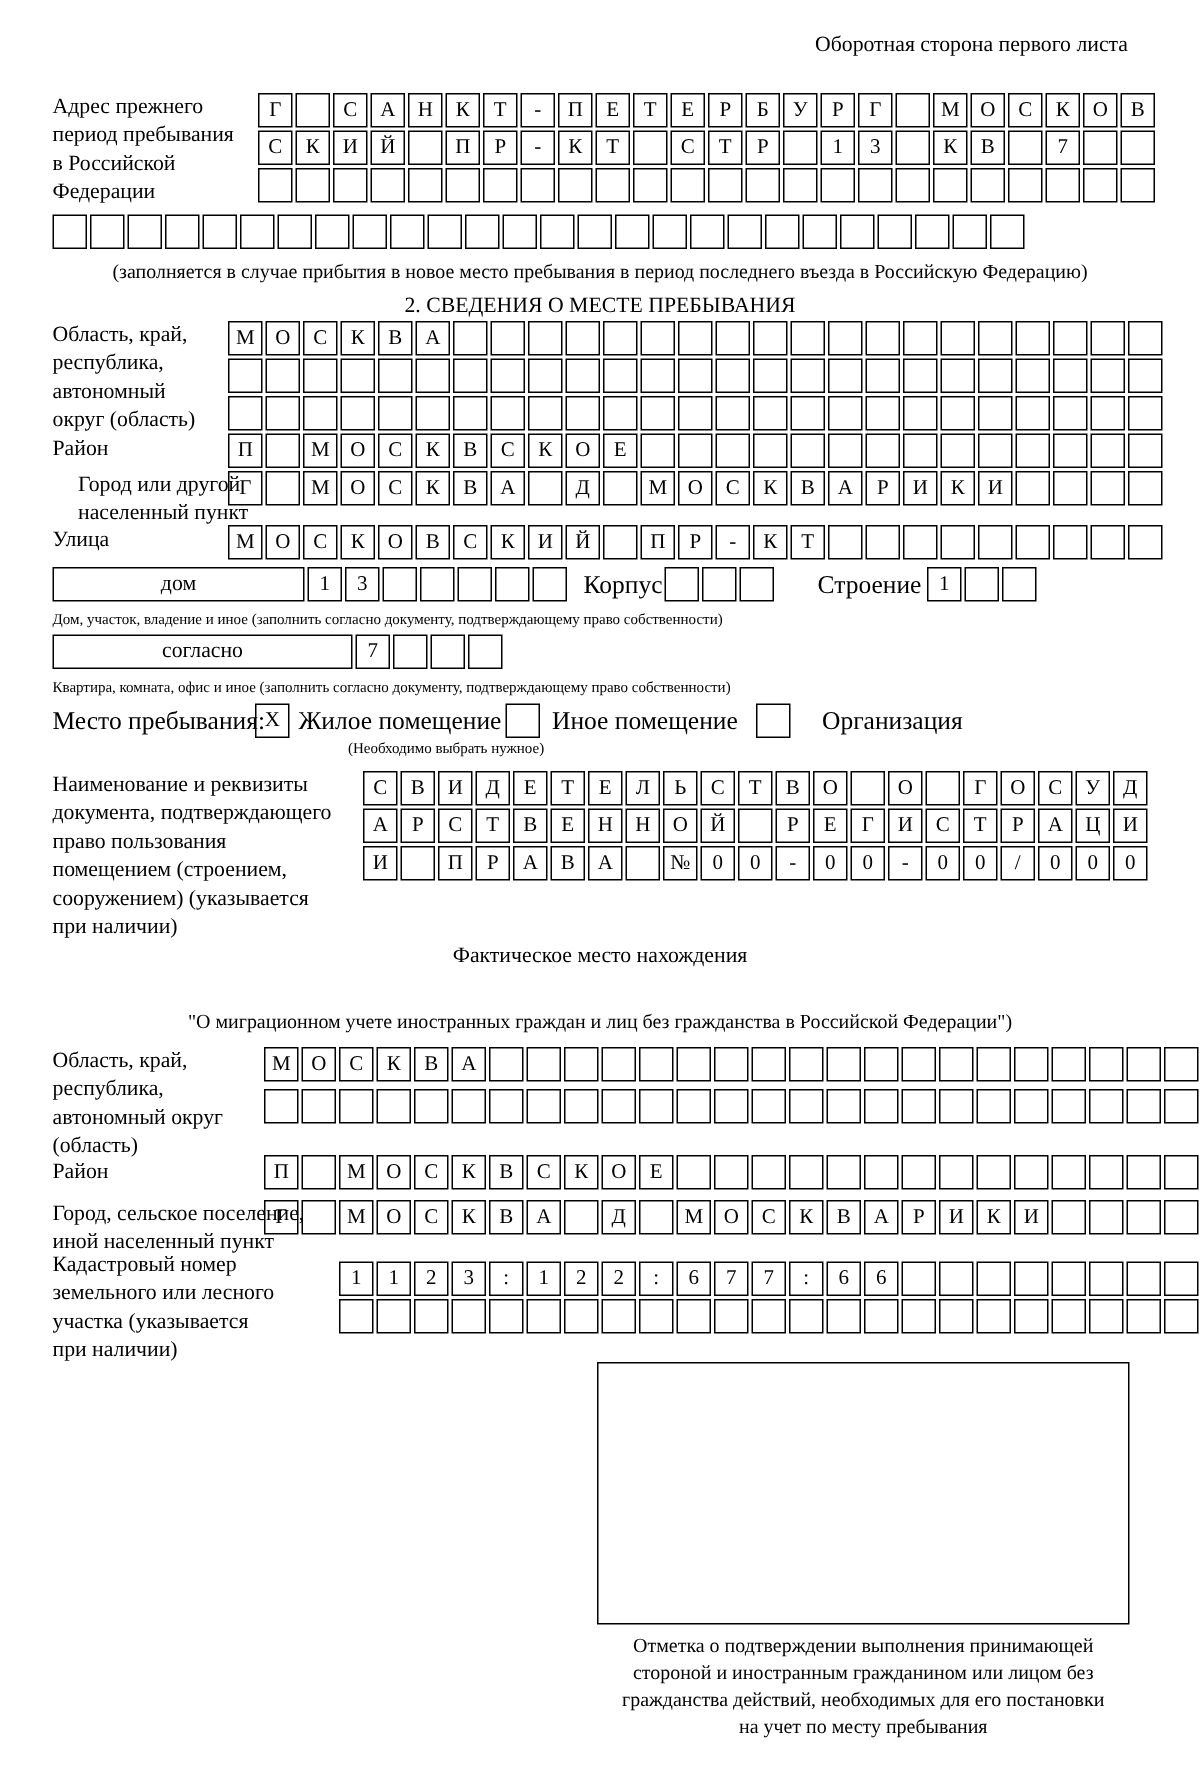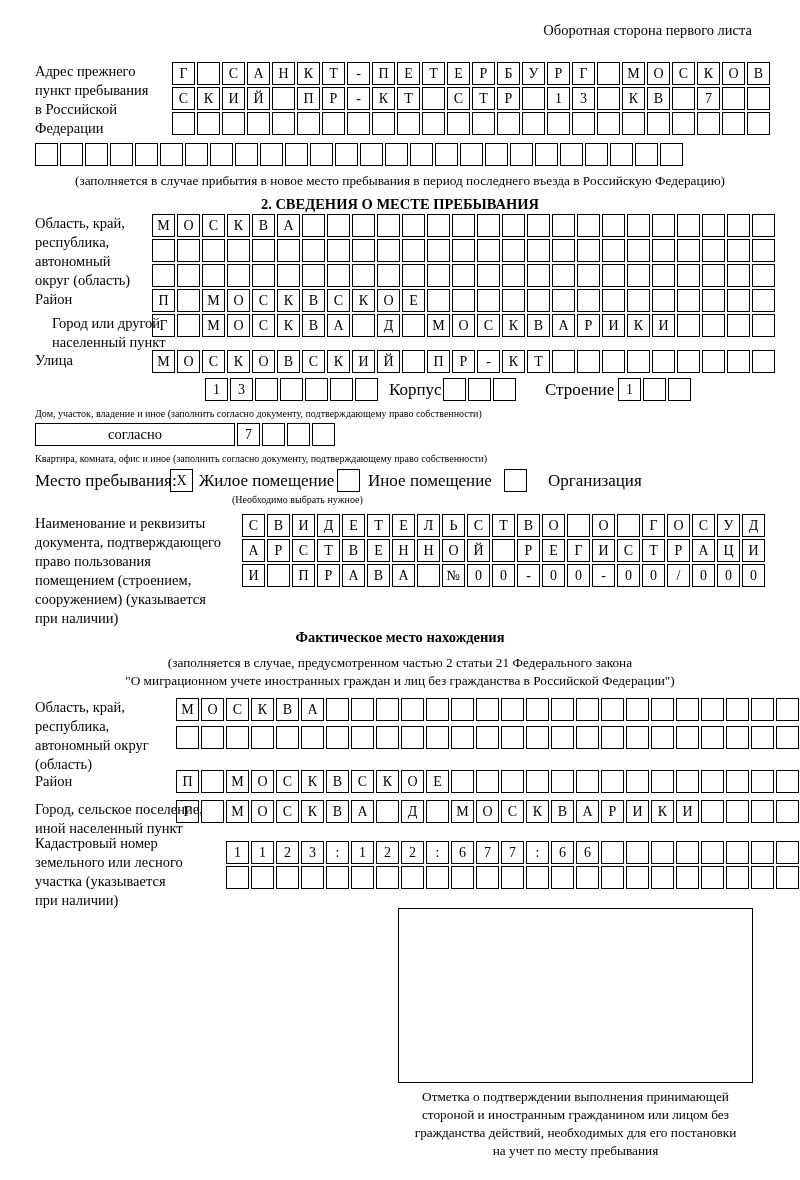--- a/index.html
+++ b/index.html
@@ -41,21 +41,21 @@
     line-height: 17px;
     width: 100%;
     left: 0;
   }
   .section-title {
     position: absolute;
     width: 100%;
     left: 0;
     text-align: center;
     font-size: 14.5px;
-    font-weight: bold;
+    font-weight: normal;
   }
   .boxrow {
     position: absolute;
     display: flex;
   }
   .cell {
     width: 23px;
     height: 23px;
     border: 1px solid #000;
     margin-right: 2px;
@@ -104,21 +104,21 @@
   }
 </style>
 </head>
 <body>
 
 <div class="page">
 
   <div class="hdr-right">Оборотная сторона первого листа</div>
 
   <div class="lbl" style="left:35px; top:62px;">Адрес прежнего
-пункт пребывания
+период пребывания
 в Российской
 Федерации</div>
 
   <div class="boxrow" id="prev-row-0" style="left:172px; top:62px;">
       <div class="cell">Г</div>
       <div class="cell blank"></div>
       <div class="cell">С</div>
       <div class="cell">А</div>
       <div class="cell">Н</div>
       <div class="cell">К</div>
@@ -393,20 +393,21 @@
       <div class="cell blank"></div>
       <div class="cell blank"></div>
       <div class="cell blank"></div>
       <div class="cell blank"></div>
       <div class="cell blank"></div>
       <div class="cell blank"></div>
       <div class="cell blank"></div>
       <div class="cell blank"></div>
     </div>
 
+  <div class="wide-label-box" style="left:35px; top:378px; width:168px;">дом</div>
   <div class="boxrow" id="s2-house" style="left:205px; top:378px;">
       <div class="cell">1</div>
       <div class="cell">3</div>
       <div class="cell blank"></div>
       <div class="cell blank"></div>
       <div class="cell blank"></div>
       <div class="cell blank"></div>
       <div class="cell blank"></div>
     </div>
   <div class="inline-lbl" style="left:389px; top:378px;">Корпус</div>
@@ -512,21 +513,20 @@
       <div class="cell">-</div>
       <div class="cell">0</div>
       <div class="cell">0</div>
       <div class="cell">/</div>
       <div class="cell">0</div>
       <div class="cell">0</div>
       <div class="cell">0</div>
     </div>
 
   <div class="section-title" style="top:629px;">Фактическое место нахождения</div>
-  <div class="center-note" style="top:654px;">(заполняется в случае, предусмотренном частью 2 статьи 21 Федерального закона</div>
   <div class="center-note" style="top:672px;">"О миграционном учете иностранных граждан и лиц без гражданства в Российской Федерации")</div>
 
   <div class="lbl" style="left:35px; top:698px;">Область, край,
 республика,
 автономный округ
 (область)</div>
   <div class="boxrow" id="al-region-0" style="left:176px; top:698px;">
       <div class="cell">М</div>
       <div class="cell">О</div>
       <div class="cell">С</div>

